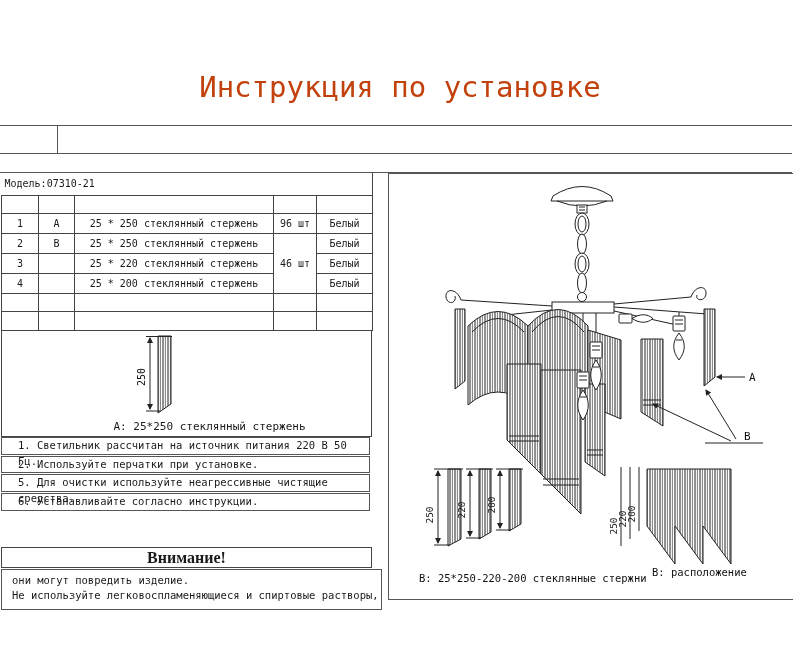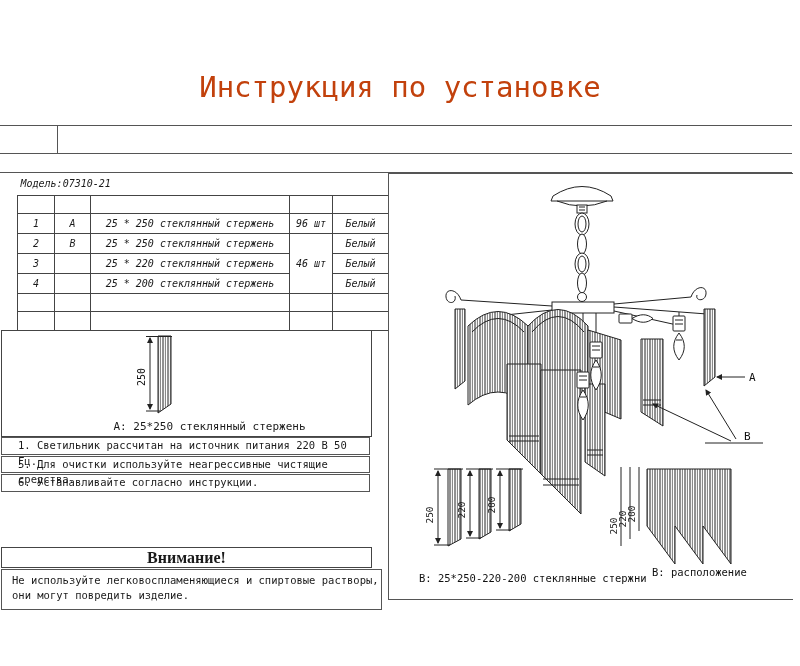--- a/index.html
+++ b/index.html
@@ -7,21 +7,21 @@
        font-family:"DejaVu Sans Mono",monospace;color:#1a1a1a;}
   .abs{position:absolute;}
   
   #title{top:70px;left:0;width:800px;text-align:center;font-size:29px;
          letter-spacing:0px;color:#c2410c;}
   
   #toprow1{top:125px;left:0;width:792px;height:27px;border-top:1.5px solid #555;border-bottom:1px solid #555;}
   #toprow1 .cell-div{position:absolute;left:57px;top:0;width:1px;height:100%;background:#555;}
   #toprow2{top:153px;left:0;width:792px;height:19px;border-bottom:1px solid #555;}
   
-  #parts{top:173px;left:17px;width:371px;border-collapse:collapse;table-layout:fixed;font-style:italic;}
+  #parts{top:173px;left:1px;width:371px;border-collapse:collapse;table-layout:fixed;}
   #parts td{border:1px solid #444;font-size:10px;padding:0 3px;overflow:hidden;white-space:nowrap;}
   #parts td.c{text-align:center;}
   #parts tr.model-row td{border-left:none;border-right:1px solid #444;}
   
   #rodbox{top:330px;left:1px;width:369px;height:105px;border:1px solid #444;}
   #rodbox .cap{position:absolute;left:0;bottom:3px;width:100%;text-align:center;
                padding-left:46px;box-sizing:border-box;font-size:11px;}
   
   #instr{top:437px;left:1px;width:369px;}
   #instr .irow{height:15.8px;border:1px solid #555;margin-bottom:0.8px;
@@ -127,28 +127,29 @@
     <line x1="144" y1="5.5" x2="170" y2="5.5" stroke="#222" stroke-width="1"></line>
     <line x1="144" y1="80" x2="158" y2="80" stroke="#222" stroke-width="1"></line>
     <line x1="148" y1="7" x2="148" y2="78" stroke="#222" stroke-width="1" marker-start="url(#ar0)" marker-end="url(#ar0)"></line>
     <text x="143" y="46" font-size="10" text-anchor="middle" transform="rotate(-90,143,46)">250</text>
   </svg>
   <div class="cap">А: 25*250 стеклянный стержень</div>
 </div>
 
 <div class="abs" id="instr">
   <div class="irow">1. Светильник рассчитан на источник питания 220 В 50 Гц.</div>
+  <div class="irow">2. Используйте перчатки при установке.</div>
   <div class="irow">5. Для очистки используйте неагрессивные чистящие средства.</div>
   <div class="irow">6. Устанавливайте согласно инструкции.</div>
 </div>
 
 <div class="abs" id="att-head">Внимание!</div>
 <div class="abs" id="att-body">
+  <div>они могут повредить изделие.</div>
   <div>Не используйте легковоспламеняющиеся и спиртовые растворы,</div>
-  <div>они могут повредить изделие.</div>
 </div>
 
 <div class="abs" id="rpane">
 <svg width="404" height="424" viewBox="0 0 404 424">
   <defs>
     <pattern id="rods" width="5" height="6" patternUnits="userSpaceOnUse">
       <rect width="5" height="6" fill="#fff"></rect>
       <line x1="1" y1="0" x2="1" y2="6" stroke="#222" stroke-width="1"></line>
       <line x1="3.4" y1="0" x2="3.4" y2="6" stroke="#222" stroke-width="0.6"></line>
     </pattern>

